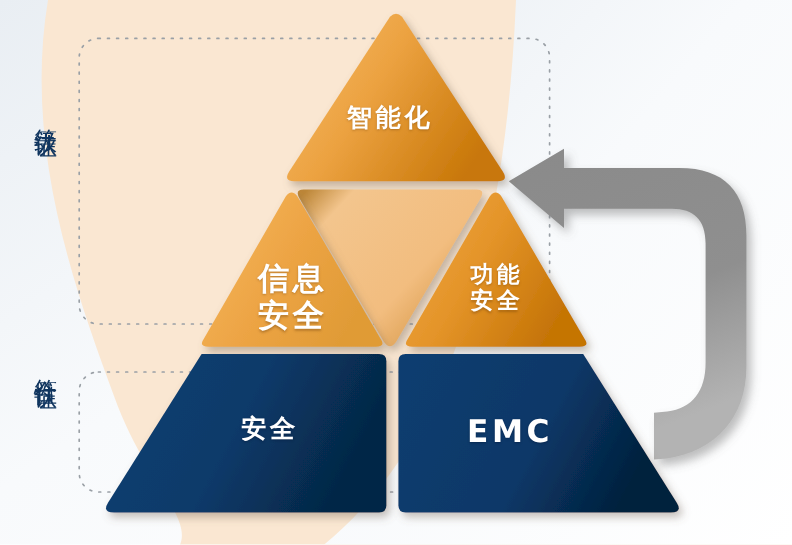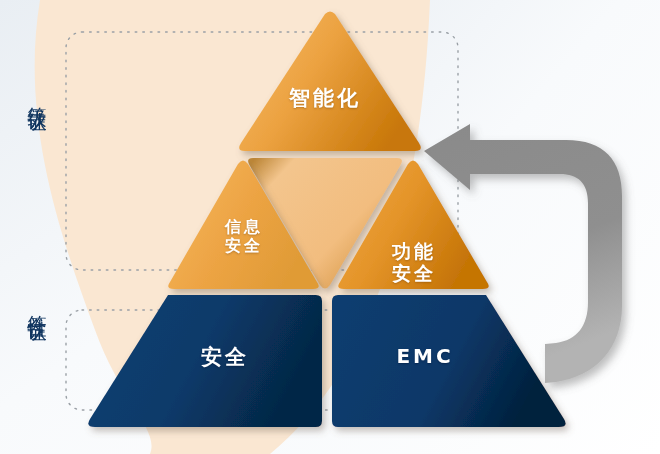--- a/index.html
+++ b/index.html
@@ -30,25 +30,25 @@
     color:#ffffff;
     font-weight:bold;
     text-align:center;
     white-space:pre-line;
     line-height:1.18;
     letter-spacing:3px;
     text-shadow:0 1px 2px rgba(90,50,10,.35);
     pointer-events:none;
   }
   #t-smart{left:255px;top:86px;width:140px;font-size:21px;}
-  #t-info{left:190px;top:218px;width:108px;font-size:16px;}
+  #t-info{left:190px;top:218px;width:108px;font-size:26px;}
   #t-reliab{left:274px;top:188px;width:110px;font-size:19px;letter-spacing:3px;}
-  #t-func{left:360px;top:218px;width:108px;font-size:19px;margin-top:22px;}
+  #t-func{left:360px;top:218px;width:108px;font-size:19px;}
   #t-safety{left:160px;top:345px;width:130px;font-size:21px;text-shadow:0 1px 2px rgba(0,20,50,.45);}
-  #t-emc{left:360px;top:345px;width:130px;font-size:20px;letter-spacing:3px;text-shadow:0 1px 2px rgba(0,20,50,.45);}
+  #t-emc{left:360px;top:345px;width:130px;font-size:26px;letter-spacing:3px;text-shadow:0 1px 2px rgba(0,20,50,.45);}
 </style>
 </head>
 <body>
 
 <div id="stage">
 
   <svg class="layer" viewBox="0 0 660 454" preserveAspectRatio="none">
     <defs>
       <linearGradient id="gWhiteSheen" x1="0" y1="0" x2="1" y2="1">
         <stop offset="0" stop-color="#e9eef3"></stop>

